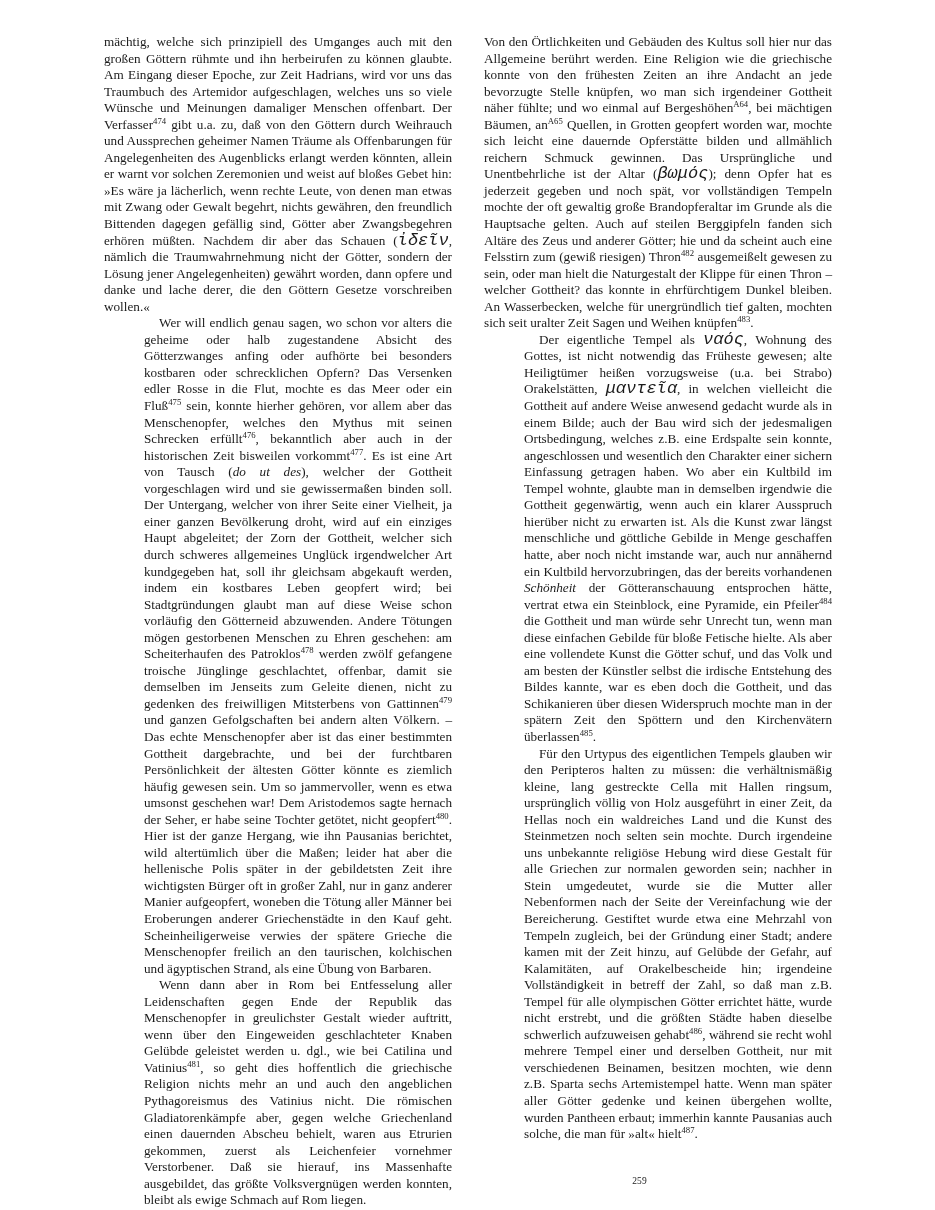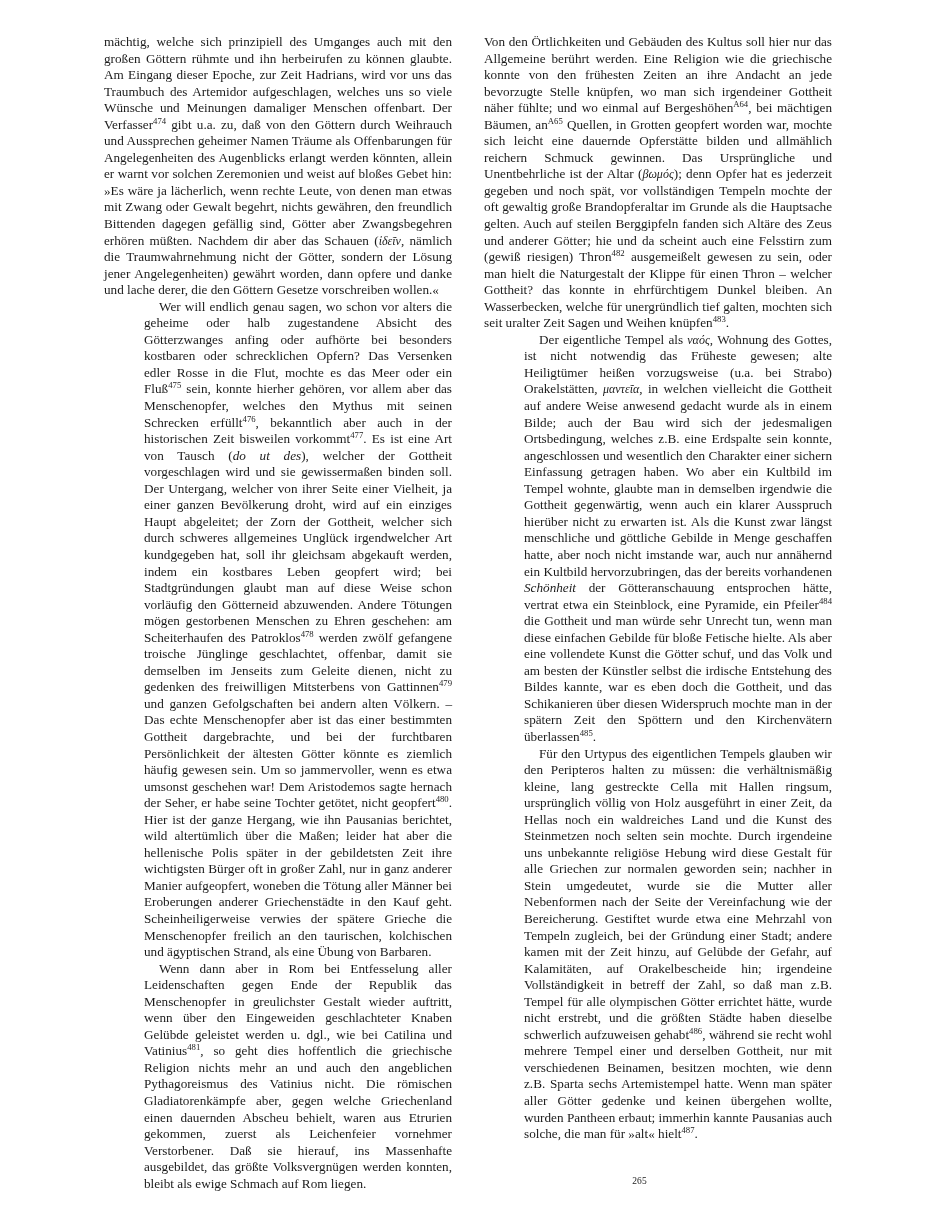--- a/index.html
+++ b/index.html
@@ -46,22 +46,22 @@
   p.indent {
     text-indent: 15px;
     margin-left: 40px;
   }
   sup {
     font-size: 0.66em;
     vertical-align: super;
     line-height: 0;
   }
   .gk {
-    font-family: Liberation Serif, serif;
-    font-size: 12px;
+    font-family: Liberation Mono, monospace;
+    font-size: 17px;
   }
   .it {
     font-style: italic;
   }
   .folio {
     position: absolute;
     right: 104px;
     bottom: 24px;
     font-size: 9.5px;
     font-family: "Liberation Serif", serif;
@@ -82,14 +82,14 @@
     </div>
 
     <div class="col">
       <p>Von den Örtlichkeiten und Gebäuden des Kultus soll hier nur das Allgemeine berührt werden. Eine Religion wie die griechische konnte von den frühesten Zeiten an ihre Andacht an jede bevorzugte Stelle knüpfen, wo man sich irgendeiner Gottheit näher fühlte; und wo einmal auf Bergeshöhen<sup>A64</sup>, bei mächtigen Bäumen, an<sup>A65</sup> Quellen, in Grotten geopfert worden war, mochte sich leicht eine dauernde Opferstätte bilden und allmählich reichern Schmuck gewinnen. Das Ursprüngliche und Unentbehrliche ist der Altar (<span class="gk it">βωμός</span>); denn Opfer hat es jederzeit gegeben und noch spät, vor vollständigen Tempeln mochte der oft gewaltig große Brandopferaltar im Grunde als die Hauptsache gelten. Auch auf steilen Berggipfeln fanden sich Altäre des Zeus und anderer Götter; hie und da scheint auch eine Felsstirn zum (gewiß riesigen) Thron<sup>482</sup> ausgemeißelt gewesen zu sein, oder man hielt die Naturgestalt der Klippe für einen Thron – welcher Gottheit? das konnte in ehrfürchtigem Dunkel bleiben. An Wasserbecken, welche für unergründlich tief galten, mochten sich seit uralter Zeit Sagen und Weihen knüpfen<sup>483</sup>.</p>
       <p class="indent">Der eigentliche Tempel als <span class="gk it">ναός</span>, Wohnung des Gottes, ist nicht notwendig das Früheste gewesen; alte Heiligtümer heißen vorzugsweise (u.a. bei Strabo) Orakelstätten, <span class="gk it">μαντεῖα</span>, in welchen vielleicht die Gottheit auf andere Weise anwesend gedacht wurde als in einem Bilde; auch der Bau wird sich der jedesmaligen Ortsbedingung, welches z.B. eine Erdspalte sein konnte, angeschlossen und wesentlich den Charakter einer sichern Einfassung getragen haben. Wo aber ein Kultbild im Tempel wohnte, glaubte man in demselben irgendwie die Gottheit gegenwärtig, wenn auch ein klarer Ausspruch hierüber nicht zu erwarten ist. Als die Kunst zwar längst menschliche und göttliche Gebilde in Menge geschaffen hatte, aber noch nicht imstande war, auch nur annähernd ein Kultbild hervorzubringen, das der bereits vorhandenen <span class="it">Schönheit</span> der Götteranschauung entsprochen hätte, vertrat etwa ein Steinblock, eine Pyramide, ein Pfeiler<sup>484</sup> die Gottheit und man würde sehr Unrecht tun, wenn man diese einfachen Gebilde für bloße Fetische hielte. Als aber eine vollendete Kunst die Götter schuf, und das Volk und am besten der Künstler selbst die irdische Entstehung des Bildes kannte, war es eben doch die Gottheit, und das Schikanieren über diesen Widerspruch mochte man in der spätern Zeit den Spöttern und den Kirchenvätern überlassen<sup>485</sup>.</p>
       <p class="indent">Für den Urtypus des eigentlichen Tempels glauben wir den Peripteros halten zu müssen: die verhältnismäßig kleine, lang gestreckte Cella mit Hallen ringsum, ursprünglich völlig von Holz ausgeführt in einer Zeit, da Hellas noch ein waldreiches Land und die Kunst des Steinmetzen noch selten sein mochte. Durch irgendeine uns unbekannte religiöse Hebung wird diese Gestalt für alle Griechen zur normalen geworden sein; nachher in Stein umgedeutet, wurde sie die Mutter aller Nebenformen nach der Seite der Vereinfachung wie der Bereicherung. Gestiftet wurde etwa eine Mehrzahl von Tempeln zugleich, bei der Gründung einer Stadt; andere kamen mit der Zeit hinzu, auf Gelübde der Gefahr, auf Kalamitäten, auf Orakelbescheide hin; irgendeine Vollständigkeit in betreff der Zahl, so daß man z.B. Tempel für alle olympischen Götter errichtet hätte, wurde nicht erstrebt, und die größten Städte haben dieselbe schwerlich aufzuweisen gehabt<sup>486</sup>, während sie recht wohl mehrere Tempel einer und derselben Gottheit, nur mit verschiedenen Beinamen, besitzen mochten, wie denn z.B. Sparta sechs Artemistempel hatte. Wenn man später aller Götter gedenke und keinen übergehen wollte, wurden Pantheen erbaut; immerhin kannte Pausanias auch solche, die man für »alt« hielt<sup>487</sup>.</p>
     </div>
 
   </div>
 
-  <div class="folio">265</div>
+  <div class="folio">259</div>
 </div>
 
 </body></html>

